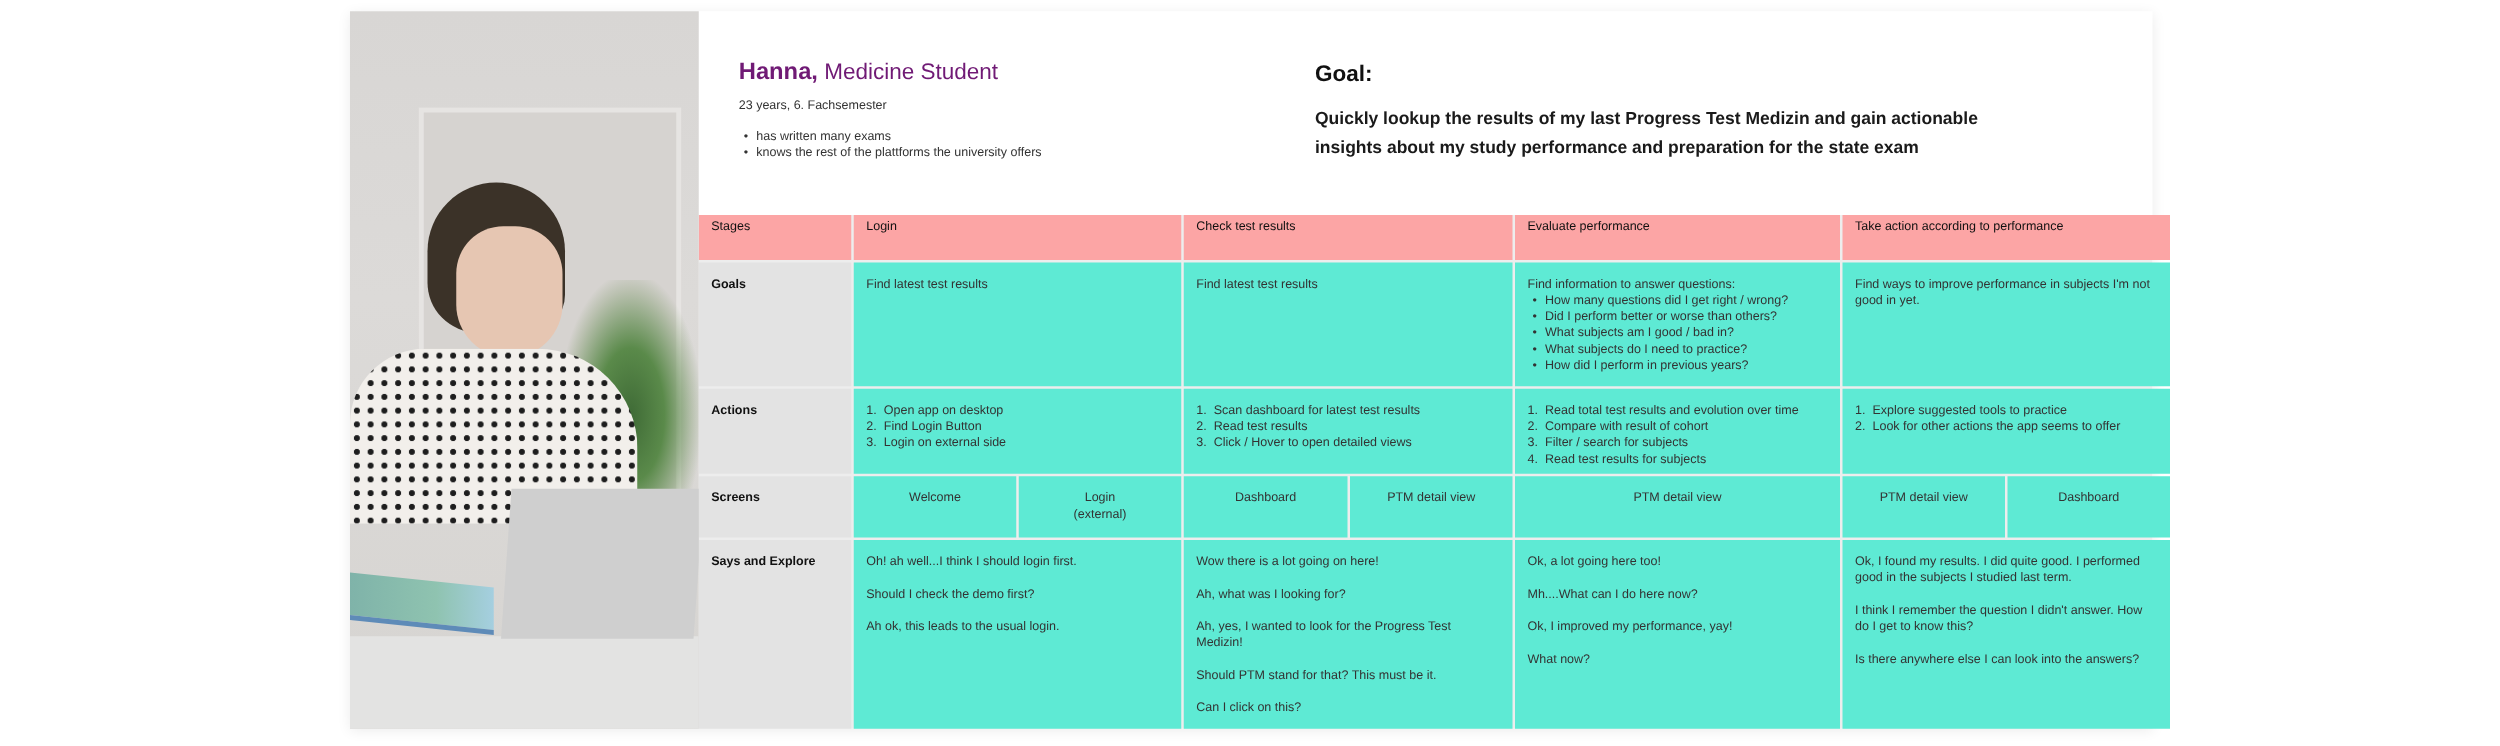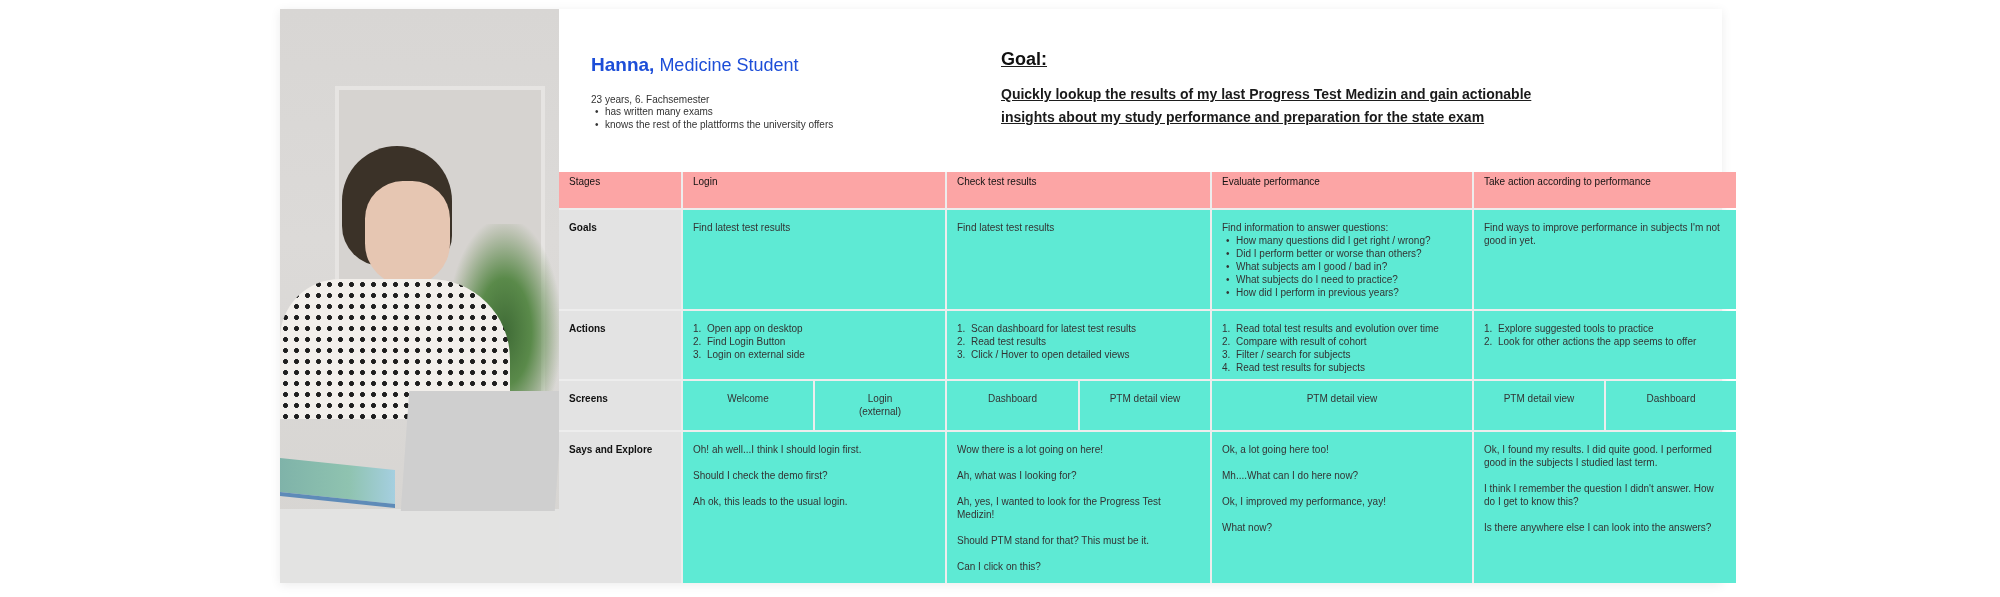--- a/index.html
+++ b/index.html
@@ -52,29 +52,29 @@
   .photo .book {
     position: absolute; left: 0; top: 455px; width: 115px; height: 38px;
     background: linear-gradient(90deg, #7fb3a9, #8fc3b0 60%, #a5cfe0);
     transform: skewY(6deg); border-bottom: 4px solid #5e8bb8;
   }
 
   
   .content { width: 1163px; height: 574px; display: flex; flex-direction: column; }
   .header { height: 171px; position: relative; }
   .persona { position: absolute; left: 32px; top: 38px; width: 260px; }
-  .persona-title { font-size: 18px; line-height: 36px; color: #1d4ed8; white-space: nowrap; }
+  .persona-title { font-size: 18px; line-height: 20px; color: #701a75; white-space: nowrap; }
   .persona-title .name { font-weight: bold; font-size: 19px; }
   .persona-title .role { font-weight: normal; }
   .persona-meta { font-size: 10px; margin-top: 11px; color: #333; }
-  .persona-list { list-style: none; margin-top: 0; font-size: 10px; color: #333; line-height: 13px; }
+  .persona-list { list-style: none; margin-top: 13px; font-size: 10px; color: #333; line-height: 13px; }
   .persona-list li { position: relative; padding-left: 14px; }
   .persona-list li::before { content: "•"; position: absolute; left: 4px; top: 0; }
 
-  .goal { position: absolute; left: 442px; top: 38px; width: 560px; text-decoration: underline; }
+  .goal { position: absolute; left: 493px; top: 38px; width: 560px; }
   .goal-title { font-size: 18px; font-weight: bold; color: #111; line-height: 24px; }
   .goal-text { margin-top: 12px; font-size: 14px; line-height: 23px; color: #1a1a1a; font-weight: bold; font-weight: 600; }
 
   
   .journey { display: grid;
     grid-template-columns: 122px 130px 130px 131px 130px 260px 130px 130px;
     grid-template-rows: 36px 99px 68px 49px 151px;
     flex: 1;
     background: #ededed; gap: 2px;
     margin-top: 0;

